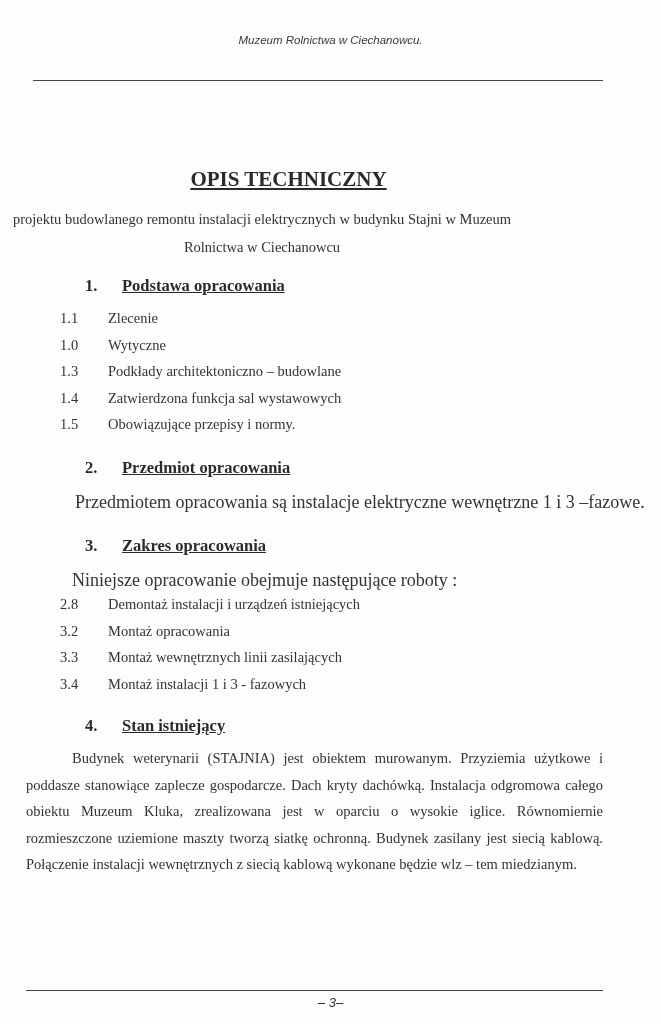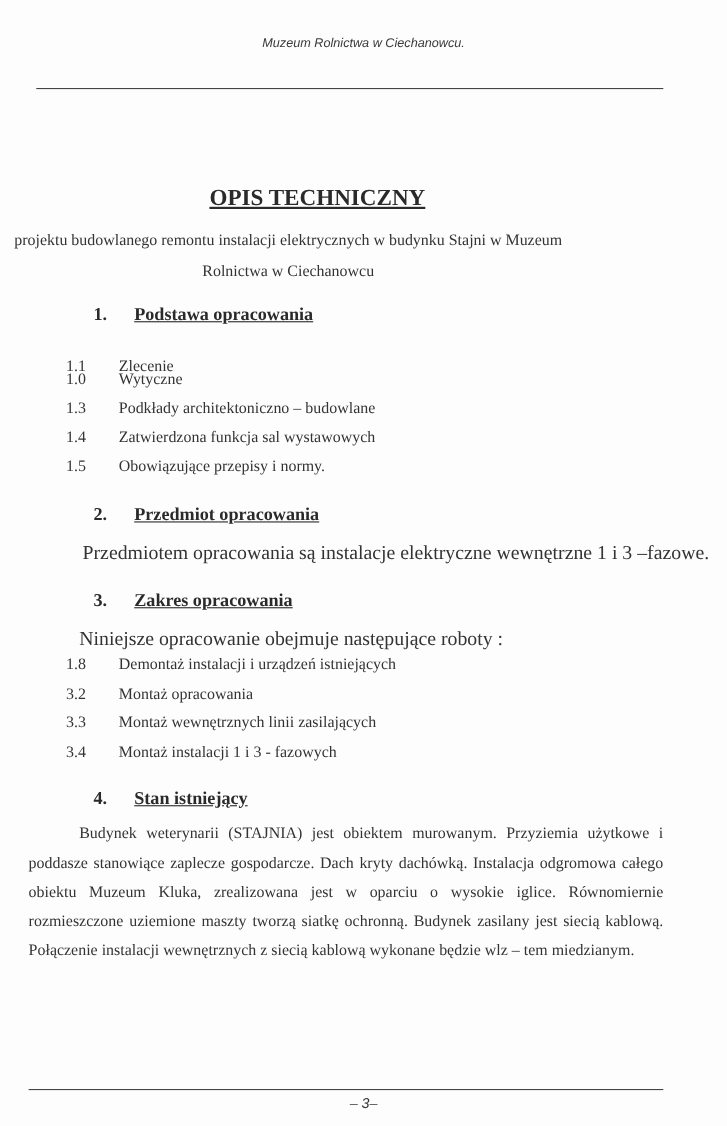--- a/index.html
+++ b/index.html
@@ -30,36 +30,36 @@
 
 <div class="title">OPIS TECHNICZNY</div>
 <div class="subtitle">
   <div>projektu budowlanego remontu instalacji elektrycznych w budynku Stajni w Muzeum</div>
   <div>Rolnictwa w Ciechanowcu</div>
 </div>
 
 <div class="h" style="top:276px;">
   <span class="num">1.</span><span class="txt">Podstawa opracowania</span>
 </div>
-<div class="item" style="top:310px;margin-top:15px;"><span class="n">1.1</span><span>Zlecenie</span></div>
+<div class="item" style="top:310px;"><span class="n">1.1</span><span>Zlecenie</span></div>
 <div class="item" style="top:337px;"><span class="n">1.0</span><span>Wytyczne</span></div>
 <div class="item" style="top:363px;"><span class="n">1.3</span><span>Podkłady architektoniczno – budowlane</span></div>
 <div class="item" style="top:390px;"><span class="n">1.4</span><span>Zatwierdzona funkcja sal wystawowych</span></div>
 <div class="item" style="top:416px;"><span class="n">1.5</span><span>Obowiązujące przepisy i normy.</span></div>
 
 <div class="h" style="top:458px;">
   <span class="num">2.</span><span class="txt">Przedmiot opracowania</span>
 </div>
 <div class="para" style="top:492px; left:75px;">Przedmiotem opracowania są instalacje elektryczne wewnętrzne 1 i 3 –fazowe.</div>
 
 <div class="h" style="top:536px;">
   <span class="num">3.</span><span class="txt">Zakres opracowania</span>
 </div>
 <div class="para" style="top:570px; left:72px;">Niniejsze opracowanie obejmuje następujące roboty :</div>
-<div class="item" style="top:596px;"><span class="n">1.8</span><span>Demontaż instalacji i urządzeń istniejących</span></div>
+<div class="item" style="top:596px;"><span class="n">2.8</span><span>Demontaż instalacji i urządzeń istniejących</span></div>
 <div class="item" style="top:623px;"><span class="n">3.2</span><span>Montaż opracowania</span></div>
 <div class="item" style="top:649px;"><span class="n">3.3</span><span>Montaż wewnętrznych linii zasilających</span></div>
 <div class="item" style="top:676px;"><span class="n">3.4</span><span>Montaż instalacji 1 i 3 - fazowych</span></div>
 
 <div class="h" style="top:716px;">
   <span class="num">4.</span><span class="txt">Stan istniejący</span>
 </div>
 <div class="just" style="top:745px;">
   <p>Budynek weterynarii (STAJNIA) jest obiektem murowanym. Przyziemia użytkowe i poddasze stanowiące zaplecze gospodarcze. Dach kryty dachówką. Instalacja odgromowa całego obiektu Muzeum Kluka, zrealizowana jest w oparciu o wysokie iglice. Równomiernie rozmieszczone uziemione maszty tworzą siatkę ochronną. Budynek zasilany jest siecią kablową. Połączenie instalacji wewnętrznych z siecią kablową wykonane będzie wlz – tem miedzianym.</p>
 </div>

